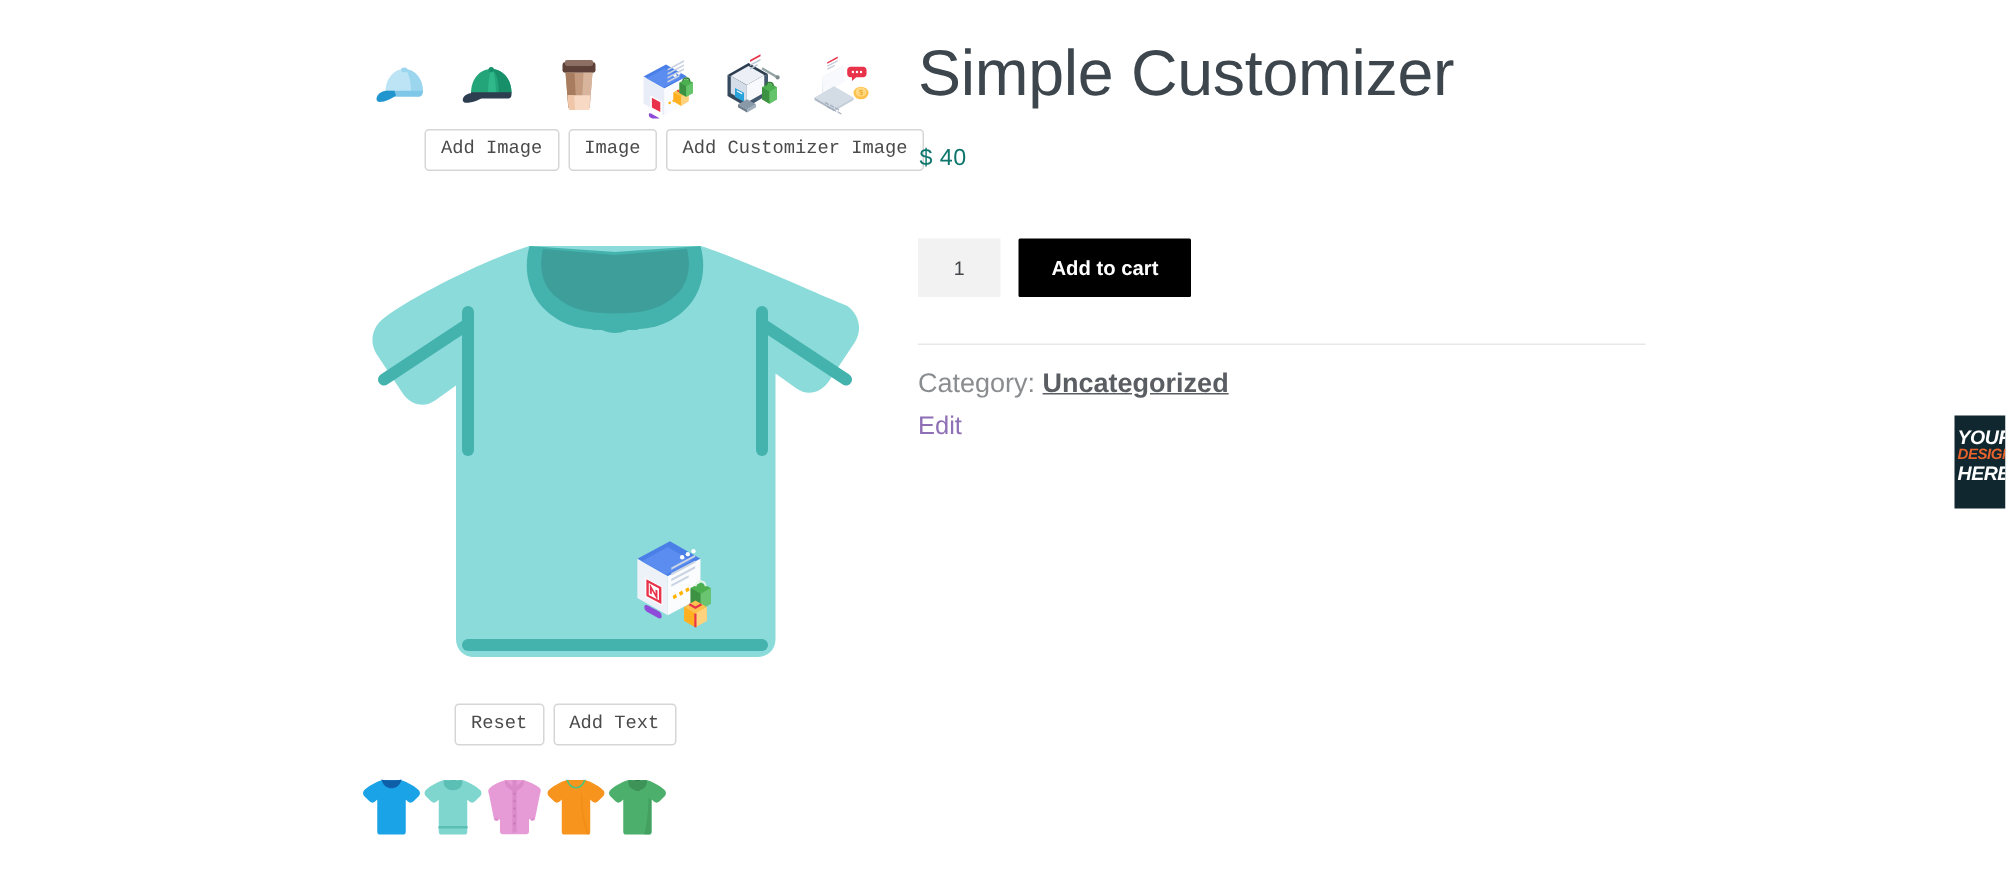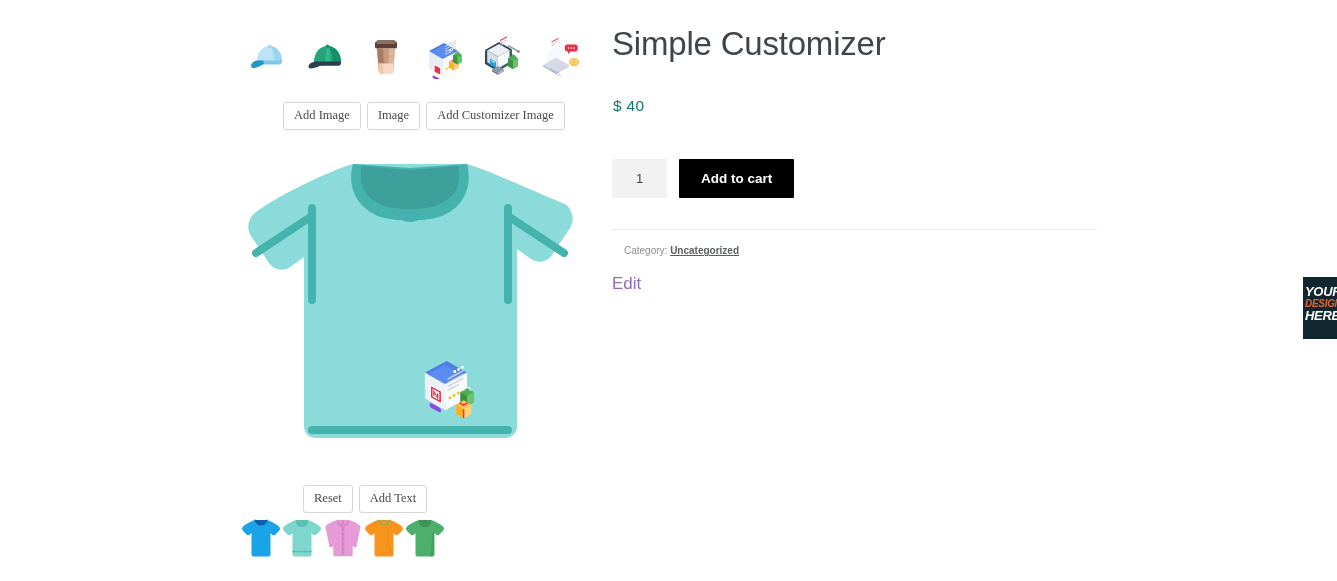--- a/index.html
+++ b/index.html
@@ -62,27 +62,26 @@
     left: 303px;
     top: 469px;
     display: flex;
     gap: 6px;
   }
   .tool-btn {
     background: #ffffff;
     border: 1px solid #d6d6d6;
     border-radius: 3px;
     color: #4a4a4a;
-    font-family: Liberation Serif, serif;
+    font-family: Liberation Mono, monospace;
     font-size: 12.5px;
     line-height: 1;
     padding: 6px 10px 7px 10px;
     cursor: pointer;
     white-space: nowrap;
-    margin-top: 16px;
   }
 
   #shirt-canvas {
     position: absolute;
     left: 240px;
     top: 120px;
     width: 340px;
     height: 340px;
   }
   #shirt-canvas svg { display: block; }
@@ -112,21 +111,21 @@
     height: 581px;
   }
 
   #product-title {
     position: absolute;
     left: 0;
     top: 24px;
     margin: 0;
     font-family: "Liberation Sans", sans-serif;
     font-weight: 300;
-    font-size: 33px;
+    font-size: 43px;
     letter-spacing: -0.2px;
     color: #3d464d;
     line-height: 1.2;
   }
 
   #price {
     position: absolute;
     left: 1px;
     top: 97px;
     font-size: 15.5px;
@@ -171,23 +170,23 @@
     position: absolute;
     left: 0;
     top: 229px;
     width: 485px;
     height: 1px;
     background: #e8e8e8;
   }
 
   #meta-category {
     position: absolute;
-    left: 12px;
+    left: 0;
     top: 245px;
-    font-size: 10px;
+    font-size: 18px;
     color: #8a8d90;
   }
   #meta-category a {
     color: #5a5d61;
     font-weight: bold;
     text-decoration: underline;
   }
 
   #edit-link {
     position: absolute;

